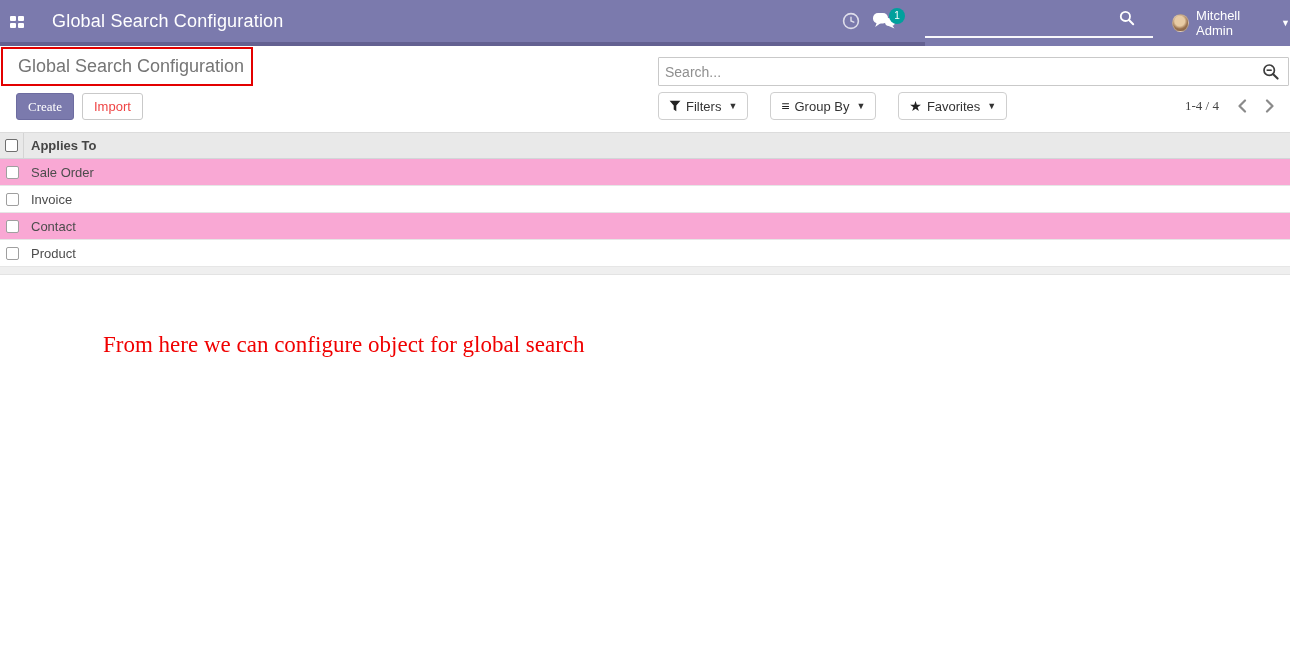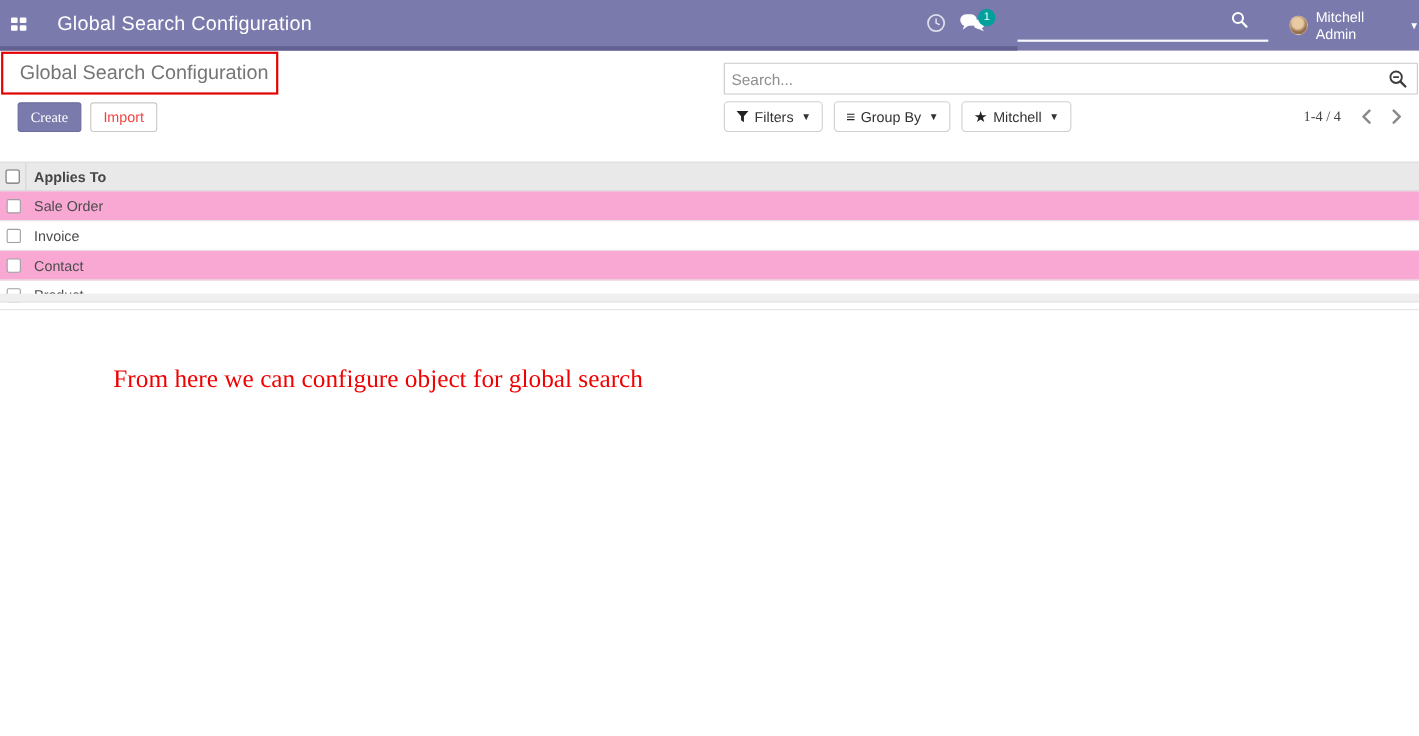--- a/index.html
+++ b/index.html
@@ -44,33 +44,33 @@
   .search-box input { position:absolute; left:1px; top:1px; width:600px; height:25px; border:none; outline:none;
                       font-size:14px; color:#555; padding-left:5px; font-family:"Liberation Sans",sans-serif; }
   .search-box input::placeholder { color:#8f8f8f; }
   .search-box .mag2 { position:absolute; right:8px; top:5px; cursor:pointer; }
 
   .btn { display:inline-flex; align-items:center; height:27px; border-radius:3px; font-size:13px; cursor:pointer;
          border:1px solid #c9c9c9; background:#fff; color:#ef4444; padding:0 11px; }
   .btn-create { position:absolute; left:16px; top:93px; background:#7b7aad; border-color:#6d6ca0; color:#fff;font-family:Liberation Serif, serif; }
   .btn-import { position:absolute; left:82px; top:93px; }
 
-  .filter-bar { position:absolute; left:658px; top:92px; display:flex; gap:10px;align-items:center; }
+  .filter-bar { position:absolute; left:658px; top:92px; display:flex; gap:22px;align-items:center; }
   .fbtn { height:28px; border:1px solid #cfcfcf; border-radius:4px; background:#fff; color:#333;
           font-size:13px; display:flex; align-items:center; padding:0 10px; gap:5px; cursor:pointer; }
   .fbtn .glyph { font-size:14px; line-height:1; color:#222; }
   .fbtn .caret { font-size:9px; color:#333; margin-left:2px; }
 
   .pager { position:absolute; left:1185px; top:92px; height:28px; display:flex; align-items:center;font-family:Liberation Serif, serif; }
   .pager-range { font-size:13px; color:#444; margin-right:14px; }
   .pg-btn { width:18px; height:20px; display:flex; align-items:center; justify-content:center; cursor:pointer; }
   .pg-btn + .pg-btn { margin-left:10px; }
 
   
-  .listview { position:absolute; left:0; top:132px; width:1290px;margin-top:15px; }
+  .listview { position:absolute; left:0; top:132px; width:1290px; }
   .lrow { position:relative; width:1290px; height:27px; display:flex; align-items:center; border-bottom:1px solid #e6e6e6; }
   .lhead { background:#e9e9e9; border-top:1px solid #dcdcdc; border-bottom:1px solid #d2d6d8; }
   .cbcell { width:24px; display:flex; justify-content:center; align-items:center; align-self:stretch; }
   .lhead .cbcell { border-right:1px solid #d4d4d4; }
   .cb { width:13px; height:13px; background:#fff; border:1px solid #9f9f9f; border-radius:2px; cursor:pointer; }
   .lhead .cb { border-color:#6f6f6f; }
   .lcell { font-size:13px; color:#4c4c4c; padding-left:7px; cursor:pointer; }
   .lhead .lcell { font-weight:bold; color:#454545; }
   .lrow.stripe { background:#f9a8d4; }
   .list-footer { position:absolute; left:0; top:267px; width:1290px; height:8px; background:#efefef; border-bottom:1px solid #e3e3e3; }
@@ -147,21 +147,21 @@
       <span>Filters</span>
       <span class="caret">▼</span>
     </div>
     <div class="fbtn">
       <span class="glyph">≡</span>
       <span>Group By</span>
       <span class="caret">▼</span>
     </div>
     <div class="fbtn">
       <span class="glyph">★</span>
-      <span>Mitchell</span>
+      <span>Favorites</span>
       <span class="caret">▼</span>
     </div>
   </div>
 
   <div class="pager">
     <span class="pager-range">1-4 / 4</span>
     <span class="pg-btn">
       <svg width="10" height="14" viewBox="0 0 10 14">
         <polyline points="8,1.5 2.5,7 8,12.5" fill="none" stroke="#8a8a8a" stroke-width="2.2" stroke-linecap="round" stroke-linejoin="round"></polyline>
       </svg>

